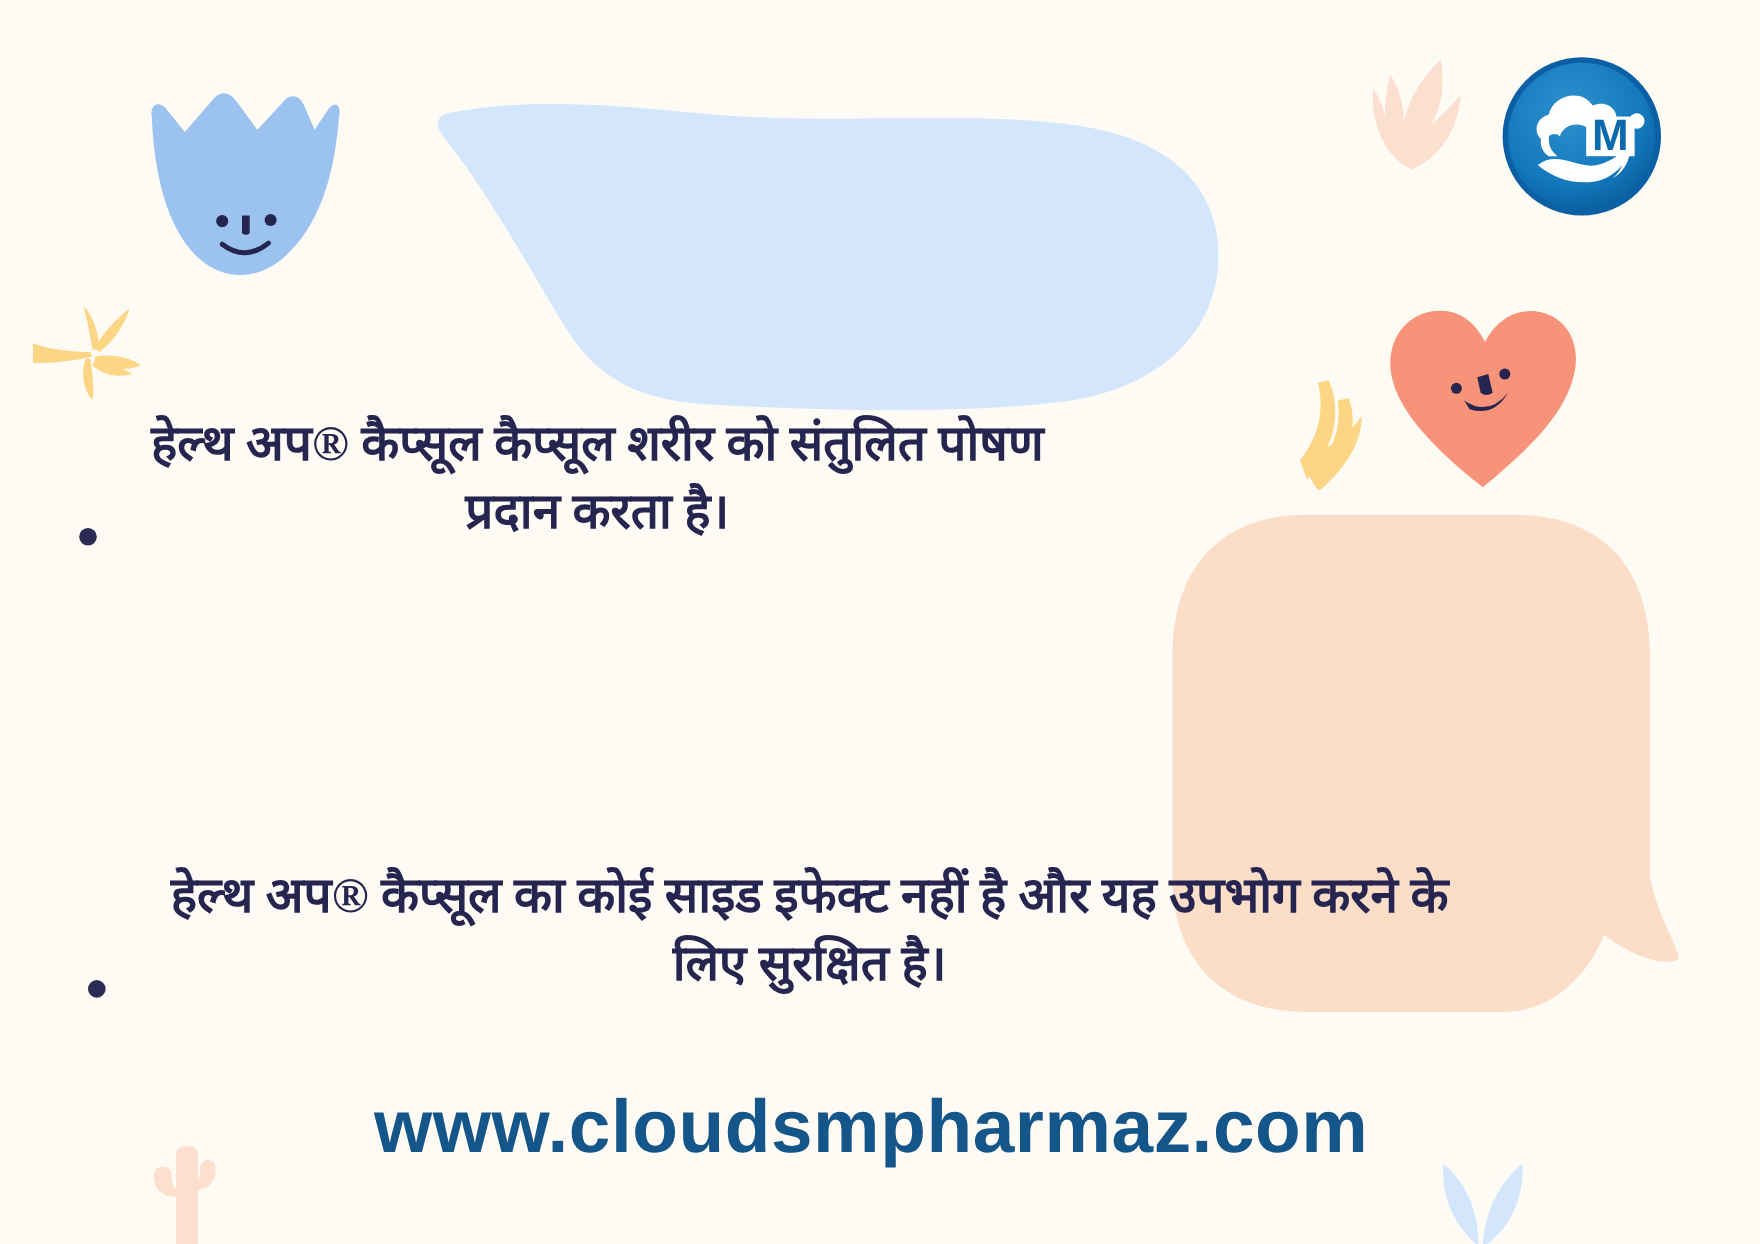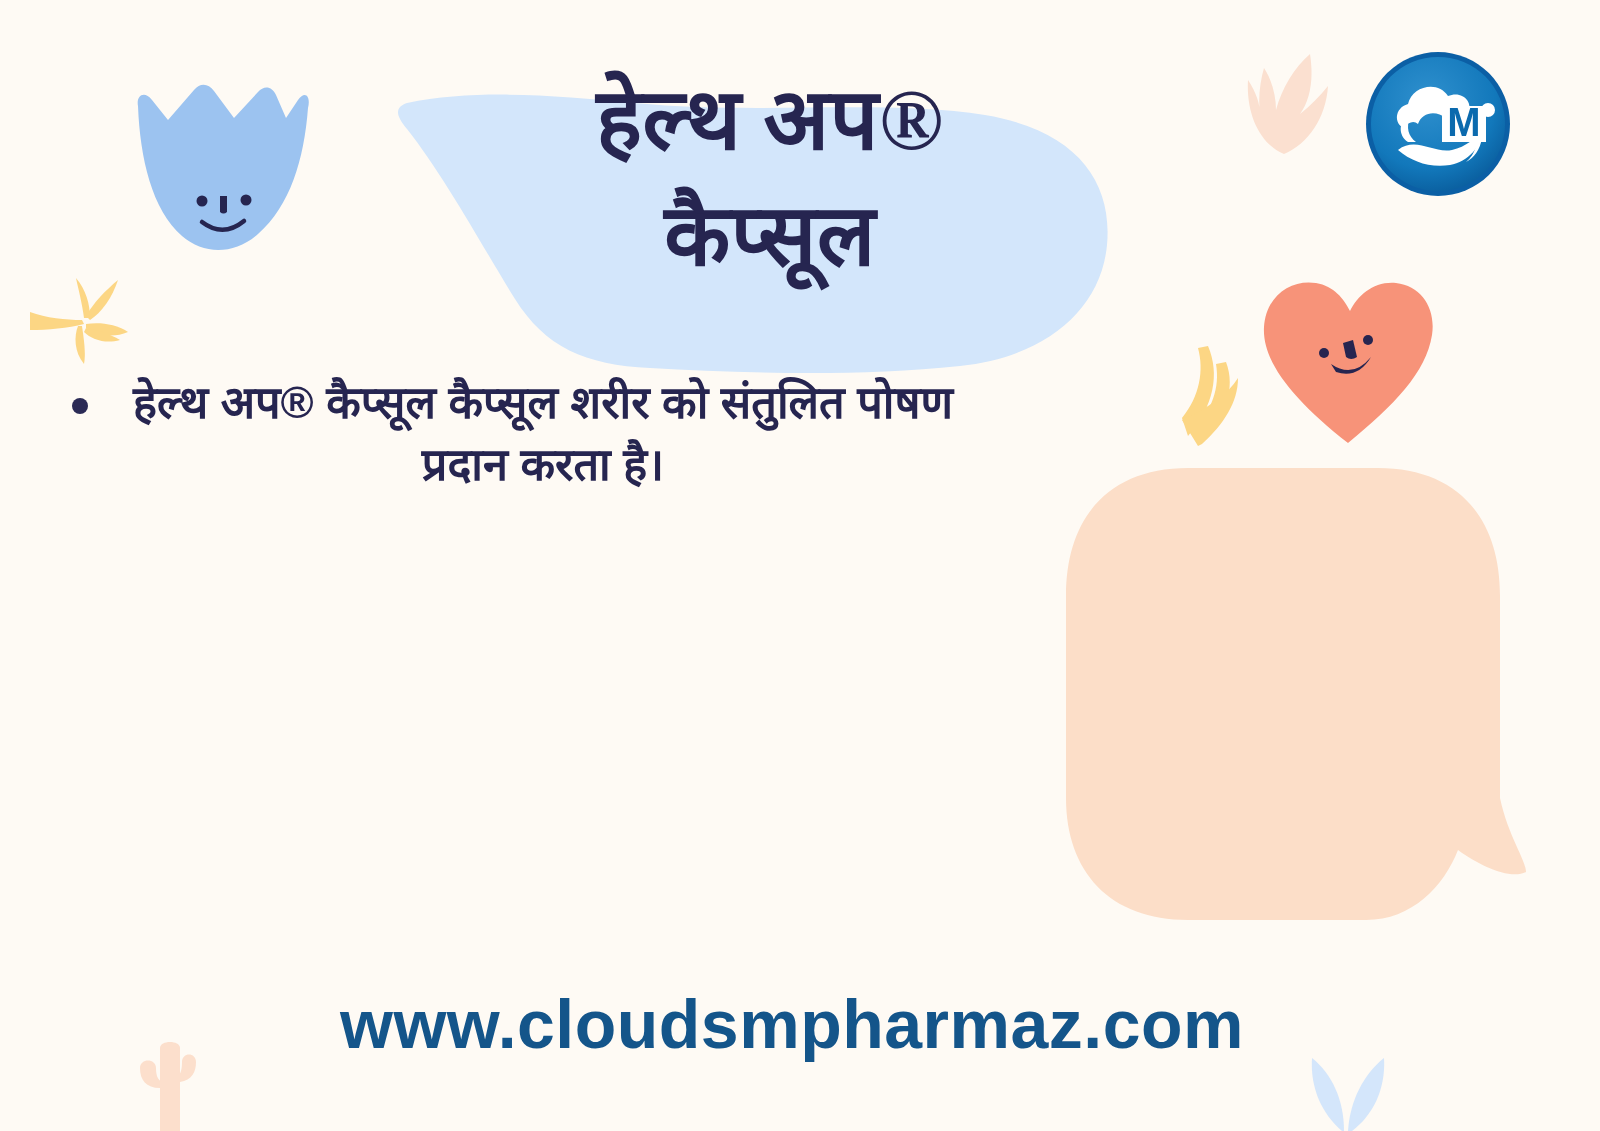--- a/index.html
+++ b/index.html
@@ -52,26 +52,26 @@
     line-height: 1.35;
     font-weight: bold;
     letter-spacing: 0.5px;
     font-family: "Liberation Serif", "DejaVu Serif", serif;
   }
 
   
   .bullet-row {
     position: absolute;
     display: flex;
-    align-items: flex-start;
+    align-items: flex-end;
     color: #262550;
     font-weight: bold;
     font-size: 45px;
     line-height: 1.38;
-    font-family: Liberation Sans, sans-serif;
+    font-family: Liberation Serif, serif;
   }
   .bullet-dot {
     width: 16px;
     height: 16px;
     border-radius: 50%;
     background: #2B2A55;
     flex: 0 0 16px;
     margin-top: 26px;
     margin-right: 26px;
   }
@@ -206,28 +206,28 @@
       <circle cx="124" cy="60" r="7" fill="#FFFFFF"></circle>
       <path d="M112,58 C118,66 120,76 118,88 C116,100 110,108 102,112
                C112,104 114,92 112,80 C110,70 108,64 106,60 Z" fill="#FFFFFF"></path>
 
       <g>
         <rect x="78" y="56" width="44" height="36" fill="#FFFFFF"></rect>
         <text x="100" y="86" text-anchor="middle" font-family="'Liberation Sans','DejaVu Sans',sans-serif" font-size="40" font-weight="bold" fill="#0B6AAE">M</text>
       </g>
     </svg>
 
-    <div id="title-block">
-      <div class="title-line">हेल्थ अप®</div>
-      <div class="title-line">कैप्सूल</div>
-    </div>
 
     <div class="bullet-row" id="bullet-1">
       <span class="bullet-dot"></span>
       <span class="bullet-text">हेल्थ अप® कैप्सूल कैप्सूल शरीर को संतुलित पोषण प्रदान करता है।</span>
     </div>
 
 
+    <div class="bullet-row" id="bullet-3">
+      <span class="bullet-dot"></span>
+      <span class="bullet-text">हेल्थ अप® कैप्सूल का कोई साइड इफेक्ट नहीं है और यह उपभोग करने के लिए सुरक्षित है।</span>
+    </div>
 
     <div id="site-url">www.cloudsmpharmaz.com</div>
 
   </div>
 </div>
 
 </body></html>

